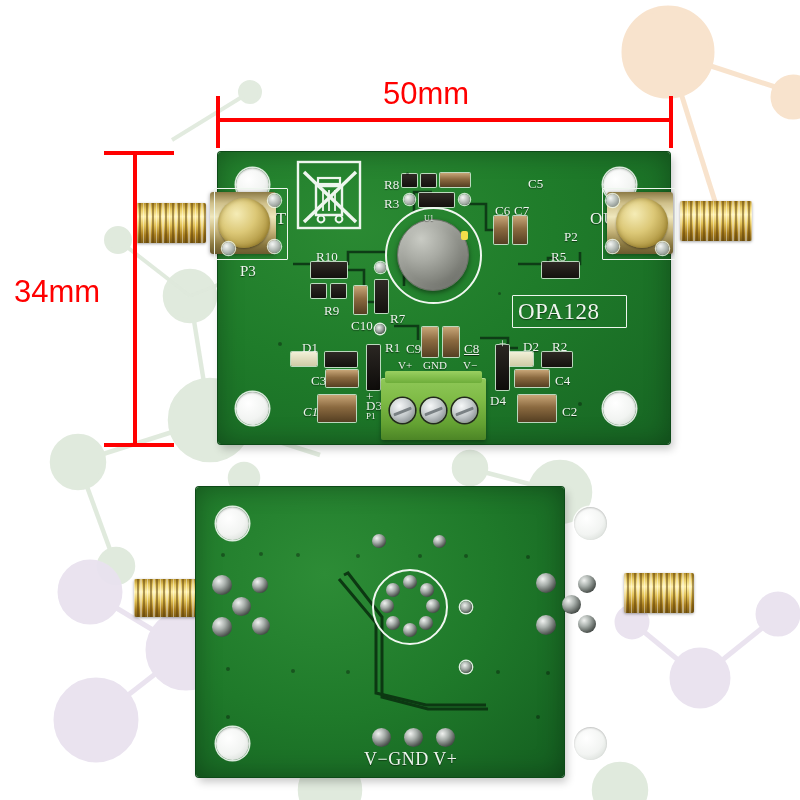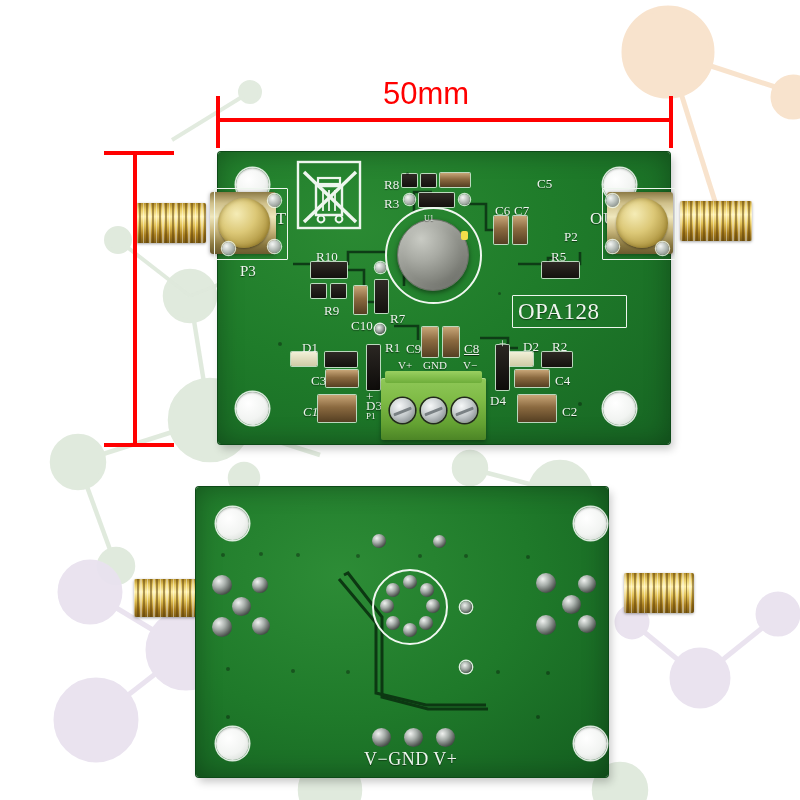--- a/index.html
+++ b/index.html
@@ -199,20 +199,21 @@
     <g stroke="#ff0000" stroke-width="4" fill="none">
       <line x1="218" y1="120" x2="671" y2="120"></line>
       <line x1="218" y1="96" x2="218" y2="148"></line>
       <line x1="671" y1="96" x2="671" y2="148"></line>
       <line x1="135" y1="153" x2="135" y2="445"></line>
       <line x1="104" y1="153" x2="174" y2="153"></line>
       <line x1="104" y1="445" x2="174" y2="445"></line>
     </g>
   </svg>
   <div class="dimtext" id="dim-w-label">50mm</div>
+  <div class="dimtext" id="dim-h-label">34mm</div>
 
   <div class="board" style="left:218px;top:152px;width:452px;height:292px;">
 
     <div class="sma" style="left:-82px;top:51px;width:70px;height:40px;">
       <div class="sma-threads"></div>
     </div>
     <div class="sma" style="left:462px;top:49px;width:72px;height:40px;">
       <div class="sma-threads"></div>
     </div>
 
@@ -258,21 +259,21 @@
 
     <div class="silkcirc" style="left:167px;top:55px;width:93px;height:93px;"></div>
     <div class="can" style="left:179px;top:67px;width:70px;height:70px;"></div>
     <div class="silk xs" style="left:206px;top:63px;font-size:8px;">U1</div>
     <div style="position:absolute;left:243px;top:79px;width:7px;height:9px;border-radius:2px;background:#f2df4a;"></div>
 
     <div class="silk xs" style="left:166px;top:26px;">R8</div>
     <div class="smd res" style="left:184px;top:22px;width:15px;height:13px;"></div>
     <div class="smd res" style="left:203px;top:22px;width:15px;height:13px;"></div>
     <div class="smd cap" style="left:222px;top:21px;width:30px;height:14px;"></div>
-    <div class="silk xs" style="left:271px;top:25px;padding-left:48px;">C5</div>
+    <div class="silk xs" style="left:262px;top:25px;padding-left:48px;">C5</div>
 
     <div class="silk xs" style="left:166px;top:45px;">R3</div>
     <div class="pad" style="left:186px;top:42px;width:11px;height:11px;"></div>
     <div class="smd res" style="left:201px;top:41px;width:35px;height:14px;"></div>
     <div class="pad" style="left:241px;top:42px;width:11px;height:11px;"></div>
 
     <div class="silk xs" style="left:277px;top:52px;">C6</div>
     <div class="silk xs" style="left:296px;top:52px;">C7</div>
     <div class="smd cap" style="left:276px;top:64px;width:14px;height:28px;"></div>
     <div class="smd cap" style="left:295px;top:64px;width:14px;height:28px;"></div>
@@ -350,21 +351,21 @@
       <div class="screw" style="left:71px;top:20px;width:25px;height:25px;"></div>
     </div>
     <div class="silk xs" style="left:148px;top:260px;font-size:9px;">P1</div>
 
     <div class="tinydot" style="left:60px;top:190px;width:4px;height:4px;"></div>
     <div class="tinydot" style="left:188px;top:20px;width:3px;height:3px;"></div>
     <div class="tinydot" style="left:360px;top:250px;width:4px;height:4px;"></div>
     <div class="tinydot" style="left:280px;top:140px;width:3px;height:3px;"></div>
   </div>
 
-  <div class="board" style="left:196px;top:487px;width:412px;height:290px;">
+  <div class="board" style="left:196px;top:487px;width:368px;height:290px;">
 
     <div class="sma" style="left:-62px;top:92px;width:66px;height:38px;">
       <div class="sma-threads"></div>
     </div>
     <div class="sma" style="left:428px;top:86px;width:70px;height:40px;">
       <div class="sma-threads"></div>
     </div>
 
     <div class="pcb back"></div>
 

